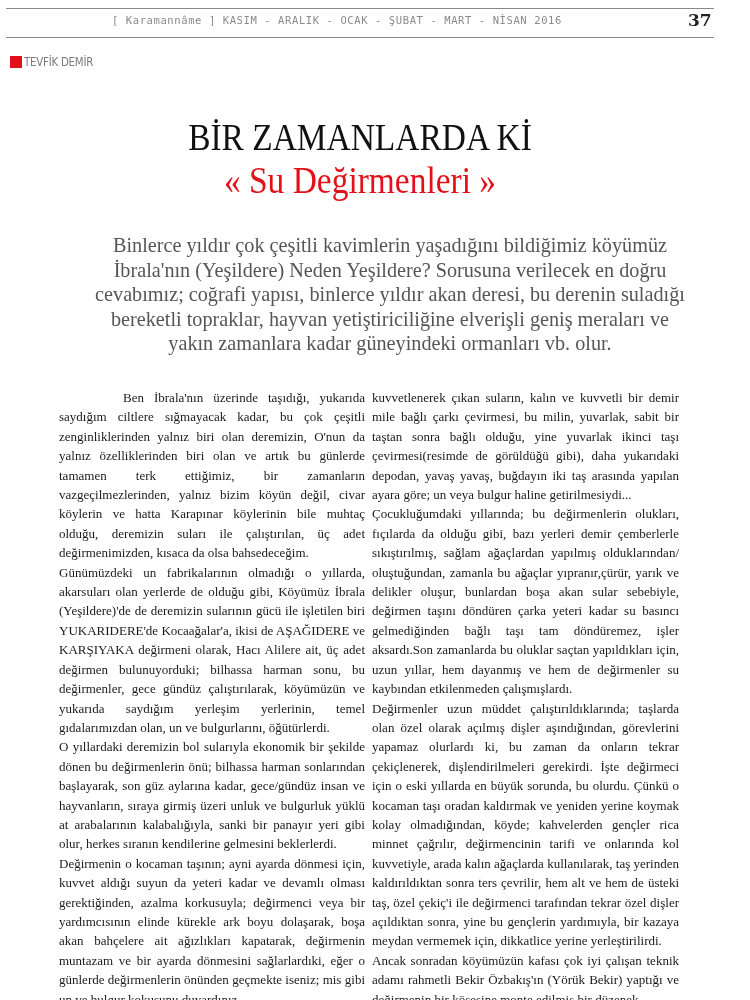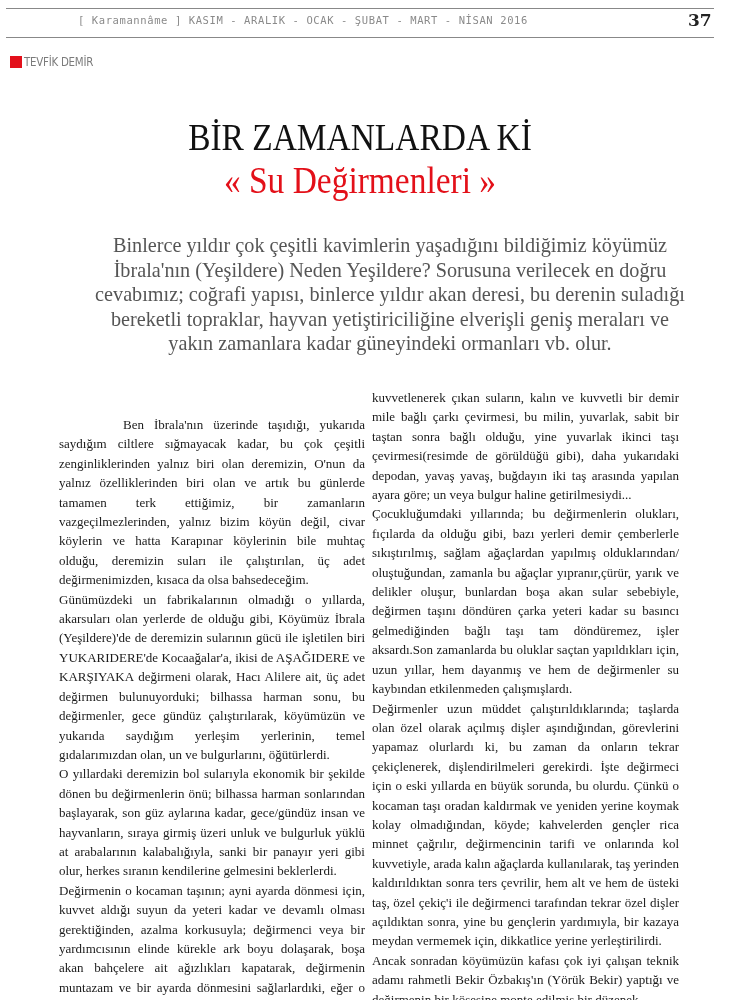--- a/index.html
+++ b/index.html
@@ -1,35 +1,35 @@
 <!DOCTYPE html>
 <html><head>
 <meta charset="utf-8">
 <style>
   html, body { margin: 0; padding: 0; background: #ffffff; }
   body { width: 750px; height: 1000px; position: relative; overflow: hidden; font-family: "Liberation Serif", serif; color: #1a1a1a; }
-  .header-text { position: absolute; left: 0; width: 750px; top: 14px; text-align: left; padding-left: 78px; box-sizing: border-box; font-family: "DejaVu Sans Mono", monospace; font-size: 10.5px; letter-spacing: 0.6px; color: #8a8a8a; }
+  .header-text { position: absolute; left: 0; width: 750px; top: 14px; text-align: left; padding-left: 112px; box-sizing: border-box; font-family: "DejaVu Sans Mono", monospace; font-size: 10.5px; letter-spacing: 0.6px; color: #8a8a8a; }
   .page-number { position: absolute; left: 688px; top: 10px; font-family: "DejaVu Serif", serif; font-size: 17px; color: #222; font-weight: bold; }
   .page-rules { position: absolute; left: 6px; width: 708px; height: 1px; background: #888; }
 
   .author { position: absolute; left: 10px; top: 54px; display: flex; align-items: center; }
   .author-square { width: 12px; height: 12px; background: #e3101b; margin-right: 2px; }
   .author-name { font-family: "DejaVu Sans", sans-serif; font-size: 12.5px; letter-spacing: -0.3px; color: #7b7b7b; transform: scaleX(0.82); transform-origin: left center; }
 
   .title-1 { position: absolute; left: 0; width: 720px; top: 117px; text-align: center; font-family: "Liberation Serif", serif; font-size: 38px; color: #111; transform: scaleX(0.88); transform-origin: 360px 0; letter-spacing: 0px; line-height: 40px; }
   .title-2 { position: absolute; left: 0; width: 720px; top: 160px; text-align: center; font-family: "Liberation Serif", serif; font-size: 38px; color: #e31019; transform: scaleX(0.88); transform-origin: 360px 0; line-height: 40px; }
 
   .lead { position: absolute; left: 70px; width: 640px; top: 233px; text-align: center; font-family: "Liberation Serif", serif; font-size: 21.5px; line-height: 24.5px; color: #555; transform: scaleX(0.94); transform-origin: 320px 0; }
   .lead div { white-space: nowrap; }
 
   .col { position: absolute; top: 388px; width: 306px; font-family: "Liberation Serif", serif; font-size: 13px; line-height: 19.4px; color: #1a1a1a; text-align: justify; }
   .col-left { left: 59px; }
   .col-right { left: 372px; width: 307px; }
   .col p { margin: 0; }
-  .col p.indent { text-indent: 64px; margin-top: 27px; }
+  .col p.indent { text-indent: 64px; }
 </style>
 </head>
 <body>
 
 <div class="page-rules" style="top:8px;"></div>
 <div class="header-text">[ Karamannâme ]  KASIM - ARALIK - OCAK - ŞUBAT - MART - NİSAN  2016</div>
 <div class="page-number">37</div>
 <div class="page-rules" style="top:37px;"></div>
 
 <div class="author">

